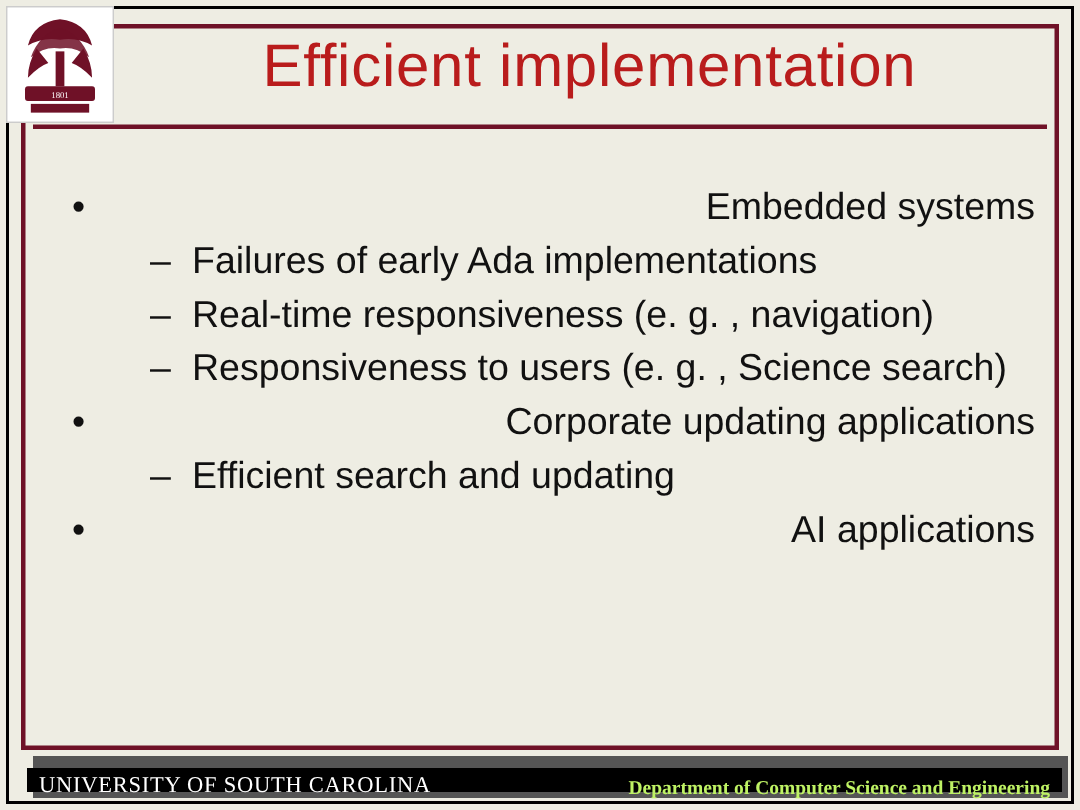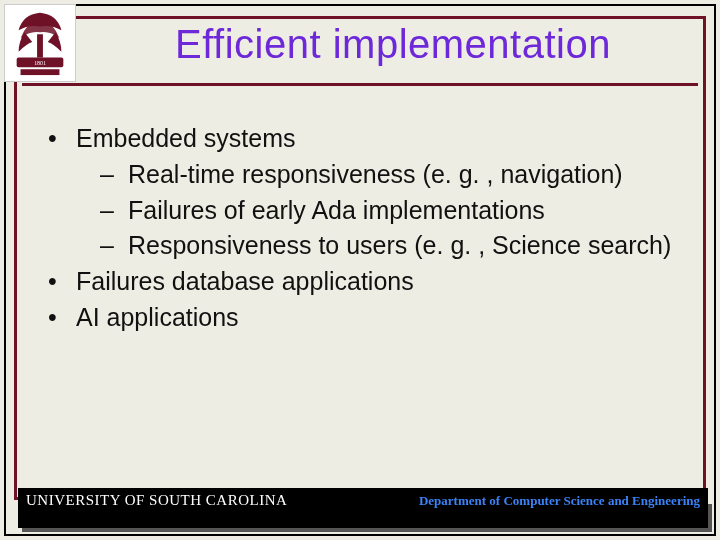--- a/index.html
+++ b/index.html
@@ -22,41 +22,41 @@
   }
   .title-area {
     position: absolute;
     top: 22px;
     left: 90px;
     right: 24px;
     text-align: center;
   }
   .title {
     font-size: 40px;
-    color: #6d28d9;
+    color: #b91c1c;
     letter-spacing: 0.5px;
   }
   .title-underline {
     position: absolute;
     top: 83px;
     left: 22px;
     right: 22px;
     height: 3px;
     background: #6f1127;
   }
   .content {
     position: absolute;
     top: 122px;
     left: 48px;
     right: 30px;
     font-size: 25px;
     color: #111;
     line-height: 1.35;
   }
-  .l1 { padding-left: 28px; position: relative; margin-bottom: 2px; }
+  .l1 { padding-left: 28px; position: relative; margin-bottom: 2px; text-align: right; }
   .l1::before {
     content: "•";
     position: absolute;
     left: 0;
     top: 0;
     font-size: 25px;
   }
   .l2 { padding-left: 80px; position: relative; margin-bottom: 2px; }
   .l2::before {
     content: "–";
@@ -74,21 +74,21 @@
     border: 1px solid #ccc;
     overflow: hidden;
     z-index: 5;
   }
   .logo svg { width: 100%; height: 100%; }
   .footer-bar {
     position: absolute;
     left: 18px;
     right: 12px;
     bottom: 12px;
-    height: 40px;
+    height: 16px;
     background: #000;
     z-index: 6;
   }
   .footer-shadow {
     position: absolute;
     left: 22px;
     right: 8px;
     bottom: 8px;
     height: 28px;
     background: #555;
@@ -100,21 +100,21 @@
     top: 4px;
     color: #fff;
     font-family: "Times New Roman", Times, serif;
     font-size: 15px;
     letter-spacing: 0.5px;
   }
   .footer-right {
     position: absolute;
     right: 8px;
     top: 5px;
-    color: #3b82f6;
+    color: #bef264;
     font-family: "Times New Roman", Times, serif;
     font-weight: bold;
     font-size: 13px;
     margin-left: 28px;
   }
 </style>
 </head>
 <body>
 
 <div class="outer-border"></div>
@@ -136,24 +136,25 @@
   </svg>
 </div>
 
 <div class="title-area">
   <div class="title">Efficient implementation</div>
 </div>
 <div class="title-underline"></div>
 
 <div class="content">
   <div class="l1"><span>Embedded systems</span></div>
+  <div class="l2"><span>Failures of early Ada implementations</span></div>
   <div class="l2"><span>Real-time responsiveness (e. g. , navigation)</span></div>
-  <div class="l2"><span>Failures of early Ada implementations</span></div>
   <div class="l2"><span>Responsiveness to users (e. g. , Science search)</span></div>
-  <div class="l1"><span>Failures database applications</span></div>
+  <div class="l1"><span>Corporate updating applications</span></div>
+  <div class="l2"><span>Efficient search and updating</span></div>
   <div class="l1"><span>AI applications</span></div>
 </div>
 
 <div class="footer-shadow"></div>
 <div class="footer-bar">
   <div class="footer-left">UNIVERSITY OF SOUTH CAROLINA</div>
   <div class="footer-right">Department of Computer Science and Engineering</div>
 </div>
 
 </body></html>

